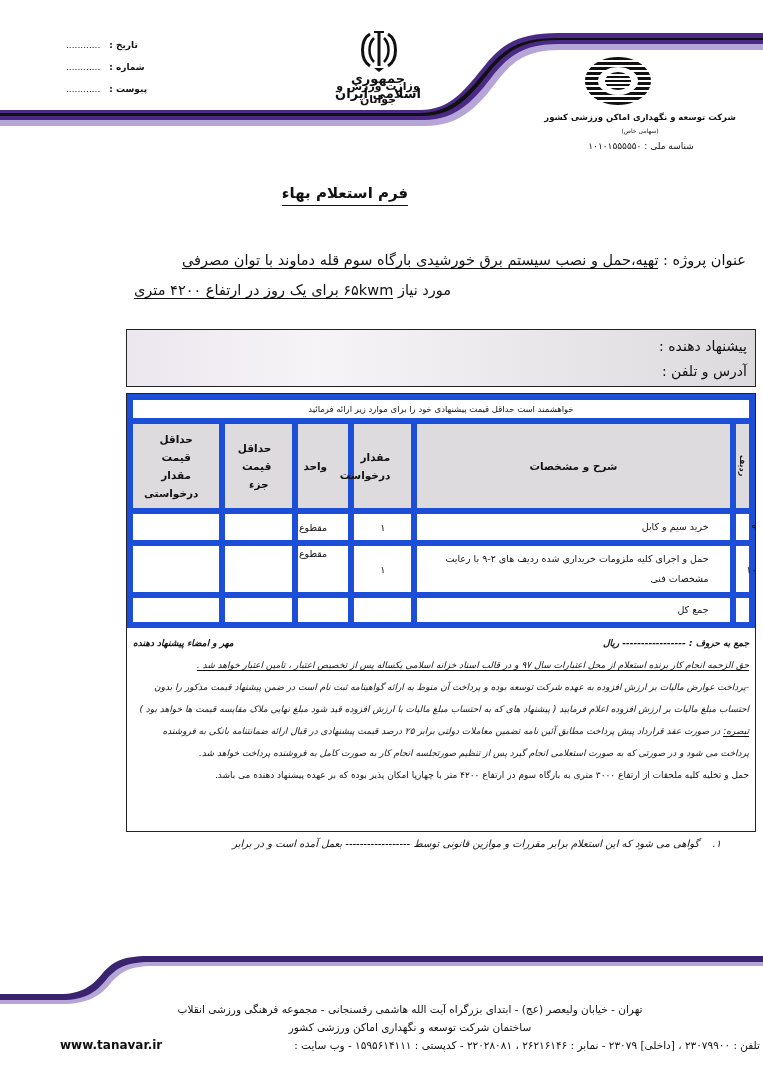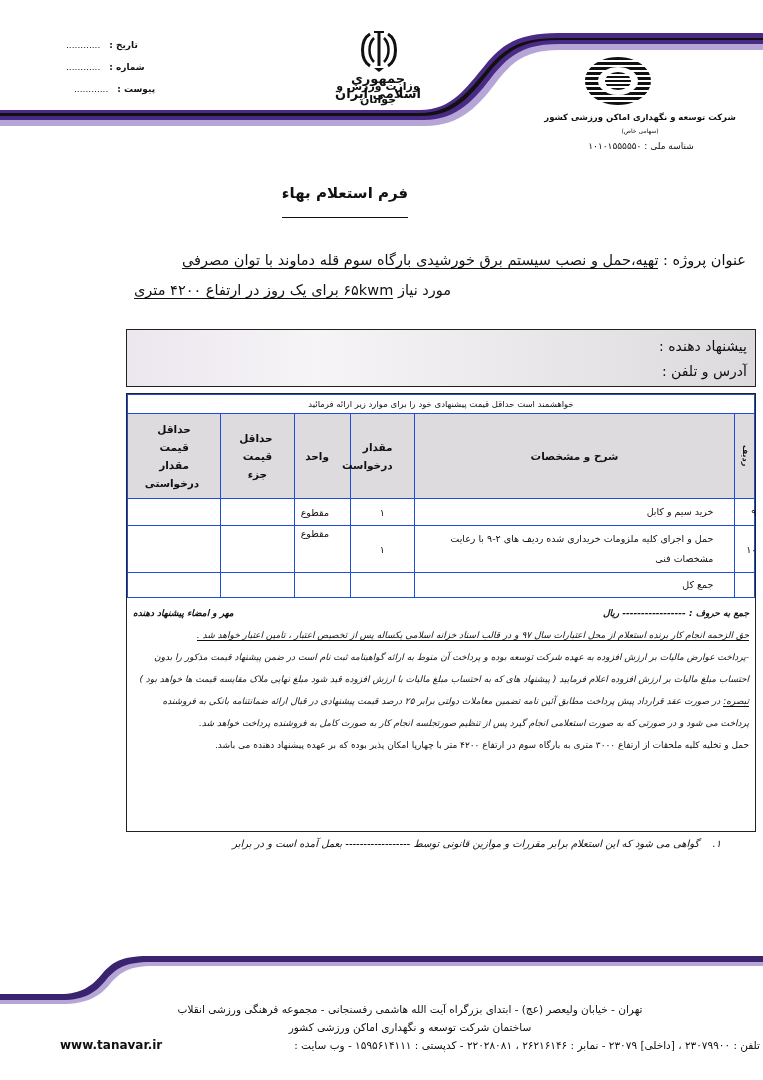--- a/index.html
+++ b/index.html
@@ -19,21 +19,21 @@
   .gov-sub { position: absolute; left: 330px; top: 71px; width: 96px; text-align: center; font-size: 13px; font-weight: bold; direction: rtl; }
   .gov-main { position: absolute; left: 318px; top: 80px; width: 120px; text-align: center; font-size: 11px; font-weight: bold; direction: rtl; }
 
   .co-logo { position: absolute; left: 583px; top: 55px; width: 70px; height: 52px; }
   .co-name { position: absolute; left: 530px; top: 112px; width: 220px; text-align: center; font-size: 8.5px; font-weight: bold; direction: rtl; }
   .co-type { position: absolute; left: 580px; top: 127px; width: 120px; text-align: center; font-size: 6px; direction: rtl; }
   .co-id { position: absolute; left: 556px; top: 141px; width: 170px; text-align: center; font-size: 9px; direction: rtl; }
 
   
   .form-title { position: absolute; left: 230px; top: 184px; width: 230px; text-align: center; font-size: 15px; font-weight: bold; direction: rtl; }
-  .form-title span { border-bottom: 1.5px solid #111; padding-bottom: 15px; }
+  .form-title span { border-bottom: 1.5px solid #111; padding-bottom: 3px; }
 
   .project { position: absolute; left: 134px; top: 245px; width: 612px; direction: rtl; font-size: 14.5px; line-height: 30px; }
   .project .l1 { display: block; text-align: right; }
   .project .l1 .ul { border-bottom: 1px solid #111; }
   .project .l2 { display: block; text-align: left; }
   .project .l2 .ul { border-bottom: 1px solid #111; }
 
   
   .bidder {
     position: absolute; left: 126px; top: 329px; width: 630px; height: 58px;
@@ -45,21 +45,21 @@
 
   
   .main-box {
     position: absolute; left: 126px; top: 393px; width: 630px; height: 439px;
     border: 1.5px solid #222; box-sizing: border-box; direction: rtl;
   }
   table.items {
     border-collapse: collapse; width: 100%; direction: rtl; table-layout: fixed;
     font-size: 9.5px;
   }
-  table.items td, table.items th { border: 1px solid #1d4ed8; padding: 2px 21px; }
+  table.items td, table.items th { border: 6px solid #1d4ed8; padding: 2px 21px; }
   .req-note { text-align: center; font-size: 8.5px; height: 14px; }
   table.items th { background: #dedbde; font-size: 10.5px; font-weight: bold; height: 42px; line-height: 18px; }
   .c-row { width: 16px; } .c-desc { width: 262px; } .c-qty { width: 52px; }
   .c-unit { width: 46px; } .c-part { width: 60px; } .c-total { width: 76px; }
   table.items td.num { text-align: center; }
   table.items td.desc { text-align: right; line-height: 20px; }
   .row-9 td { height: 22px; }
   .row-10 td { height: 42px; }
   .row-sum td { height: 18px; }
   td.unit-cell { vertical-align: top; text-align: center; }
@@ -90,21 +90,21 @@
 </svg>
 
 <div class="meta-field" style="left:66px; top:40px;">
   <span class="lbl">تاریخ :</span>
   <span class="dots">............</span>
 </div>
 <div class="meta-field" style="left:66px; top:62px;">
   <span class="lbl">شماره :</span>
   <span class="dots">............</span>
 </div>
-<div class="meta-field" style="left:74px; top:84px;">
+<div class="meta-field" style="left:66px; top:84px;">
   <span class="lbl">پیوست :</span>
   <span class="dots">............</span>
 </div>
 
 <svg class="emblem" viewBox="0 0 46 44">
   <path d="M14,6 C4,12 4,32 14,38" fill="none" stroke="#111" stroke-width="3"></path>
   <path d="M32,6 C42,12 42,32 32,38" fill="none" stroke="#111" stroke-width="3"></path>
   <path d="M18,10 C12,16 12,28 18,34" fill="none" stroke="#111" stroke-width="2.5"></path>
   <path d="M28,10 C34,16 34,28 28,34" fill="none" stroke="#111" stroke-width="2.5"></path>
   <rect x="21.5" y="4" width="3" height="34" fill="#111"></rect>

